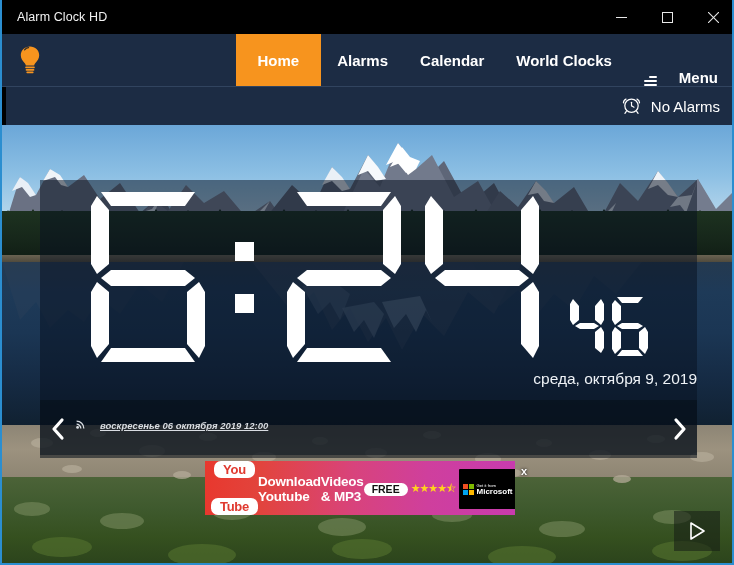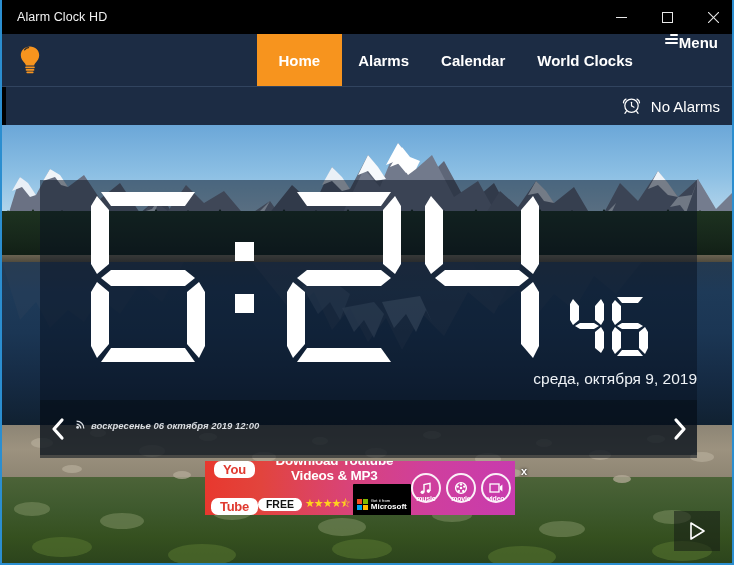--- a/index.html
+++ b/index.html
@@ -65,21 +65,21 @@
     font-size: 15px;
     font-weight: 600;
     cursor: pointer;
     white-space: nowrap;
   }
   .nav-item.active {
     background: #f7941e;
     color: #ffffff;
     padding: 0 22px;
   }
-  .nav-item.menu { padding-right: 14px; display: flex; gap: 1px; align-items: flex-start; }
+  .nav-item.menu { padding-right: 14px; display: flex; gap: 22px; align-items: flex-end; }
   .menu-ic { display: flex; flex-direction: column; justify-content: center; gap: 2.5px; width: 13px; position: relative; top: 0px;}
   .menu-ic i { display: block; height: 1.6px; background: #fff; width: 100%; border-radius: 1px;}
   .menu-ic i:first-child { width: 60%; margin-left: 40%; }
 
   
   #alarmstrip {
     position: absolute; top: 87px; left: 4px;
     width: 730px; height: 38px;
     background: #1c2c44;
     display: flex; align-items: center; justify-content: flex-end;
@@ -158,23 +158,24 @@
     background: rgba(6,14,24,0.55);
     display: flex; align-items: center;
     z-index: 14;
   }
   .news-arrow {
     width: 36px; display: flex; align-items: center; justify-content: center;
     color: #fff; cursor: pointer; flex: 0 0 36px;
   }
   #news-body { flex: 1; padding-right: 4px; }
   #news-meta {
-    display: flex; align-items: center; gap: 5px;
+    display: flex; align-items: center; gap: 14px;
     color: #d9dde2; font-size: 9.5px; font-style: italic; font-weight: bold;
     margin-bottom: 8px;
+    text-decoration: underline;
   }
   #news-title {
     color: #ffffff; font-size: 14.5px; line-height: 16.5px;
     max-width: 590px;
   }
 
   
   #ad {
     position: absolute; left: 203px; top: 461px;
     width: 328px; height: 54px;
@@ -191,21 +192,21 @@
   #yt-logo {
     width: 62px; margin-left: 6px;
     display: flex; flex-direction: column; align-items: center; gap: 20px;
   }
   .yt-pill {
     background: #fff; color: #e03a30; font-weight: bold;
     border-radius: 7px; font-size: 13px; line-height: 15px;
     padding: 1px 9px; letter-spacing: -.3px;
   }
   #ad-copy {
-    flex: 1; display: flex; flex-direction: column; align-items: center;
+    flex: 1; display: flex; flex-direction: row; align-items: center;
     color: #fff; justify-content: center; padding-top: 1px;
   }
   .ad-l1 { font-size: 13.5px; font-weight: bold; line-height: 15px; letter-spacing: -.2px;}
   .ad-l2 { font-size: 13.5px; font-weight: bold; line-height: 15px; letter-spacing: -.2px;}
   .ad-row3 { display: flex; align-items: center; gap: 3px; margin-top: 1px; }
   .free-pill {
     background: #fff; color: #111; font-weight: bold; font-size: 10.5px;
     border-radius: 9px; padding: 0 8px; line-height: 13px;
   }
   .stars { color: #ffd21e; font-size: 11px; letter-spacing: -1px; }

